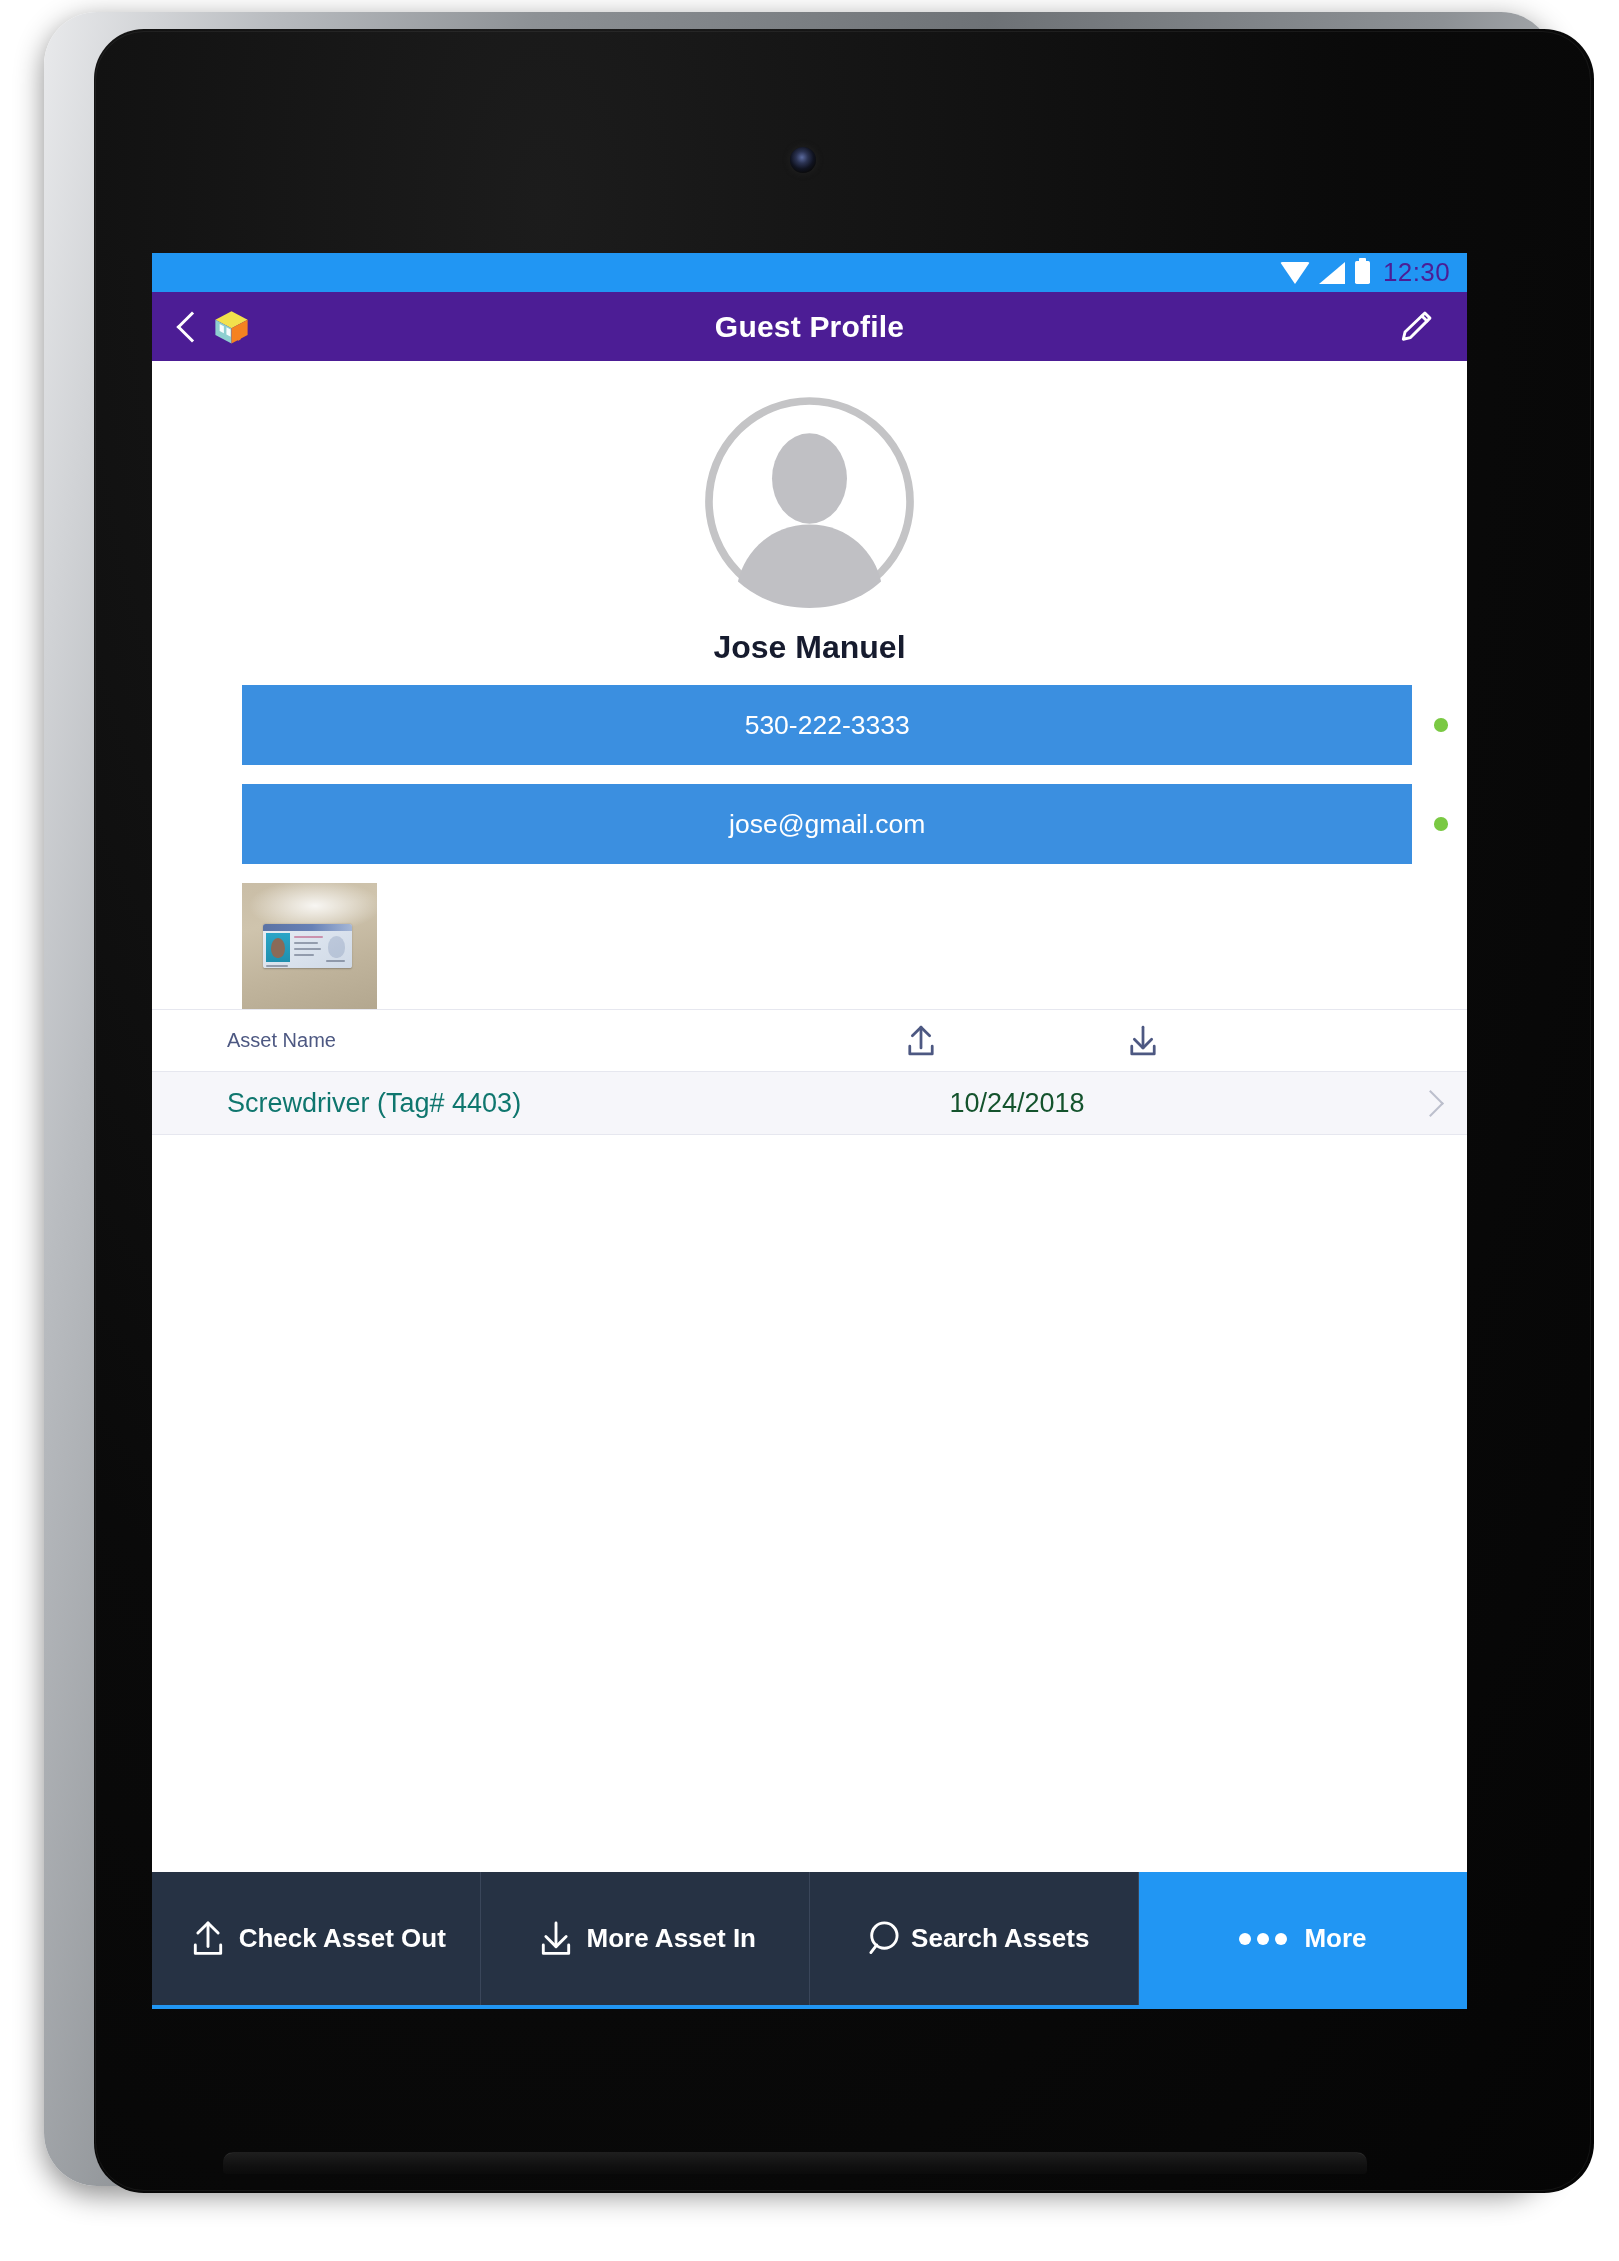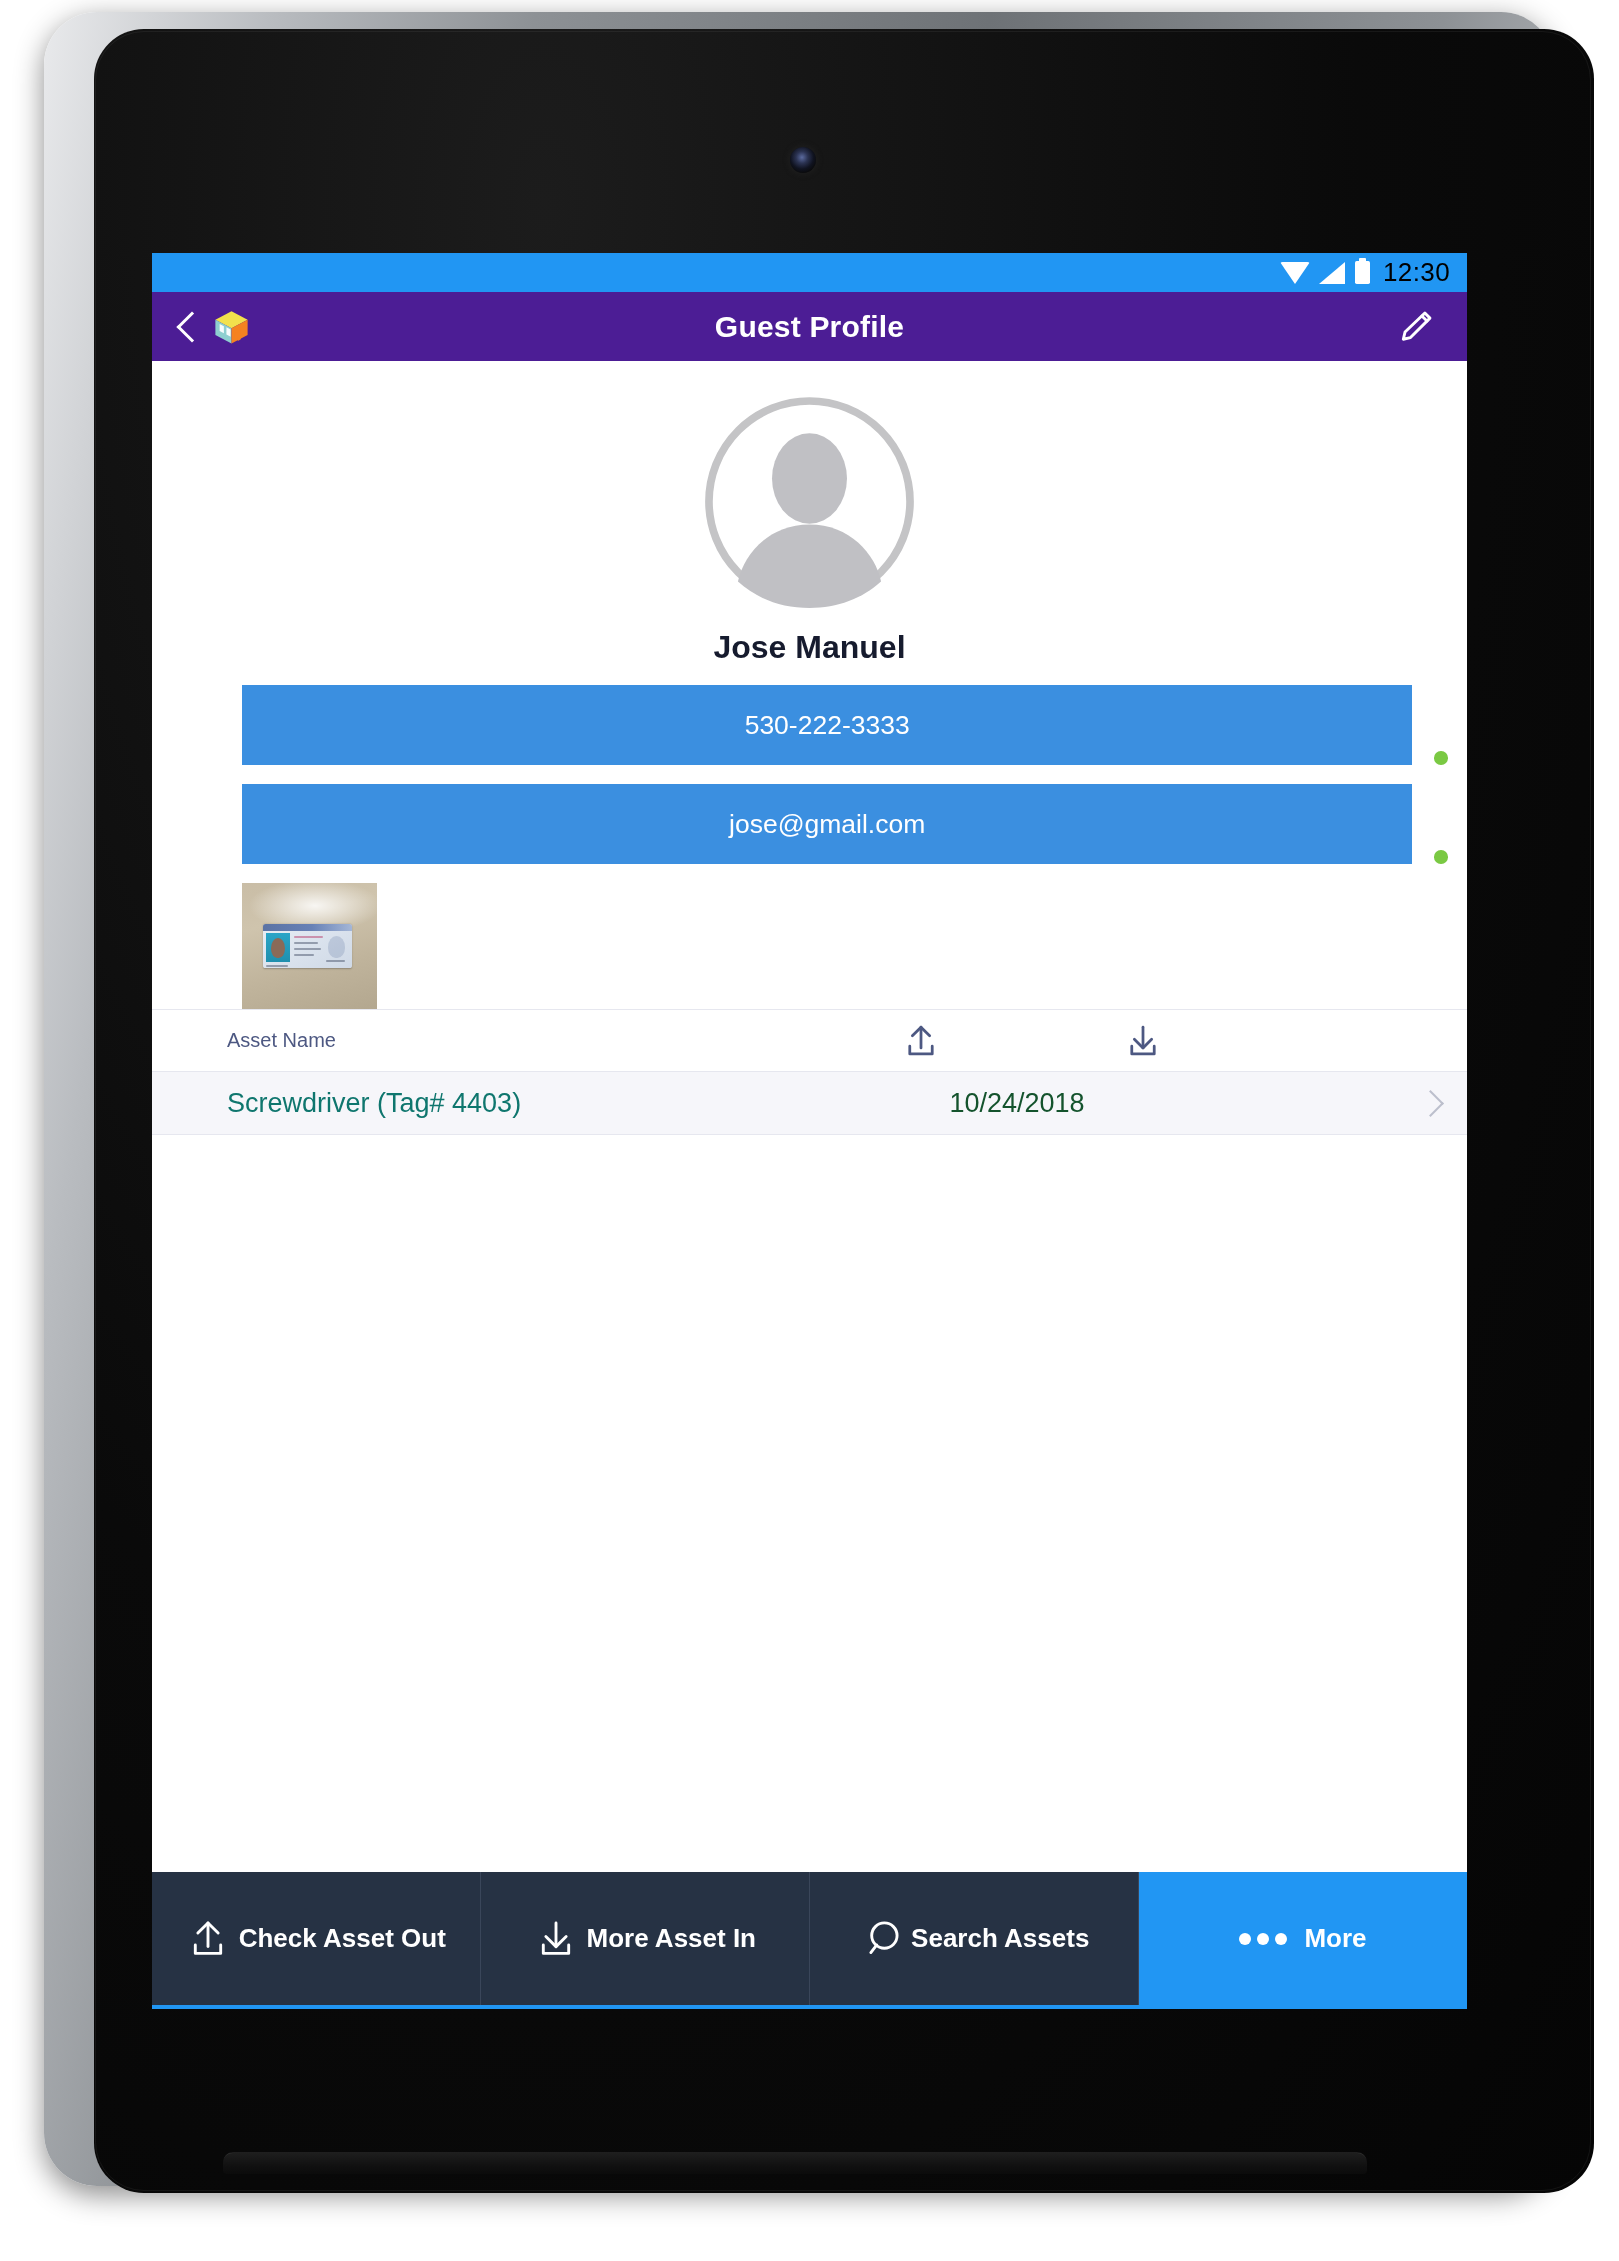--- a/index.html
+++ b/index.html
@@ -111,21 +111,21 @@
   }
   .sb-batt::before {
     content: "";
     position: absolute;
     left: 4.3px; top: -3.4px;
     width: 6.8px; height: 3.4px;
     background: #ffffff;
     border-radius: 0.9px 0.9px 0 0;
   }
   .sb-time {
-    color: #000000;
+    color: #4c1d95;
     font-size: 26px;
     letter-spacing: 0.4px;
     margin-left: 3.4px;
   }
 
   
   .appbar {
     position: relative;
     height: 69px;
     background: #4c1d95;
@@ -187,21 +187,21 @@
     margin-top: 21px;
     text-align: center;
     font-size: 32px;
     font-weight: bold;
     color: #161b2e;
   }
 
   .contact-row {
     position: relative;
     display: flex;
-    align-items: flex-end;
+    align-items: center;
     margin: 19px 0 0 0;
     padding: 0 19px 0 90px;
   }
   .contact-btn {
     flex: 1;
     height: 80px;
     background: #3b8fe0;
     border: none;
     color: #ffffff;
     font-size: 26.5px;

